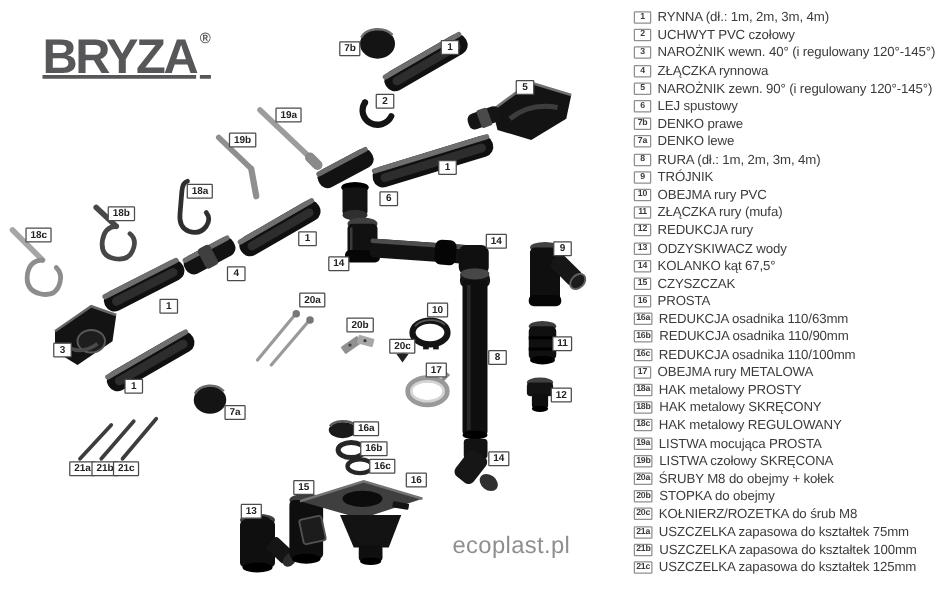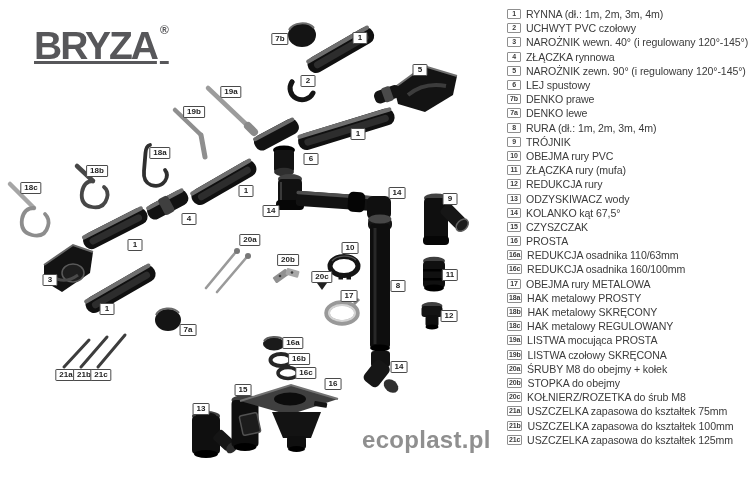--- a/index.html
+++ b/index.html
@@ -14,21 +14,21 @@
     color:var(--logo,#57575a);
     text-decoration:underline;
   }
   .logo .reg{
     font-size:12px;font-weight:bold;vertical-align:top;
     position:relative;top:-2px;left:3px;letter-spacing:0;
   }
   
   .watermark{
     position:absolute;left:362px;top:426px;
-    font-size:24px;font-weight:bold;letter-spacing:.3px;
+    font-size:19px;font-weight:normal;letter-spacing:.3px;
     color:var(--watermark,#8f8f8f);
   }
   
   #legend{position:absolute;left:483px;top:7px;}
   .lrow{display:flex;align-items:center;height:14.2px;padding-left:24px;}
   .lbadge{
     box-sizing:border-box;display:inline-block;min-width:14px;height:10px;
     border:1px solid var(--badge-border,#8f8f8f);background:#fff;border-radius:1px;
     color:var(--legend-text,#3b3b3b);font-size:7px;font-weight:bold;line-height:8px;
     text-align:center;padding:0 1px;margin-right:5px;letter-spacing:-.2px;flex:none;
@@ -375,22 +375,26 @@
       </div>
       <div class="lrow">
         <span class="lbadge">16</span>
         <span class="ltext">PROSTA</span>
       </div>
       <div class="lrow">
         <span class="lbadge">16a</span>
         <span class="ltext">REDUKCJA osadnika 110/63mm</span>
       </div>
       <div class="lrow">
+        <span class="lbadge">16b</span>
+        <span class="ltext">REDUKCJA osadnika 110/90mm</span>
+      </div>
+      <div class="lrow">
         <span class="lbadge">16c</span>
-        <span class="ltext">REDUKCJA osadnika 160/100mm</span>
+        <span class="ltext">REDUKCJA osadnika 110/100mm</span>
       </div>
       <div class="lrow">
         <span class="lbadge">17</span>
         <span class="ltext">OBEJMA rury METALOWA</span>
       </div>
       <div class="lrow">
         <span class="lbadge">18a</span>
         <span class="ltext">HAK metalowy PROSTY</span>
       </div>
       <div class="lrow">

